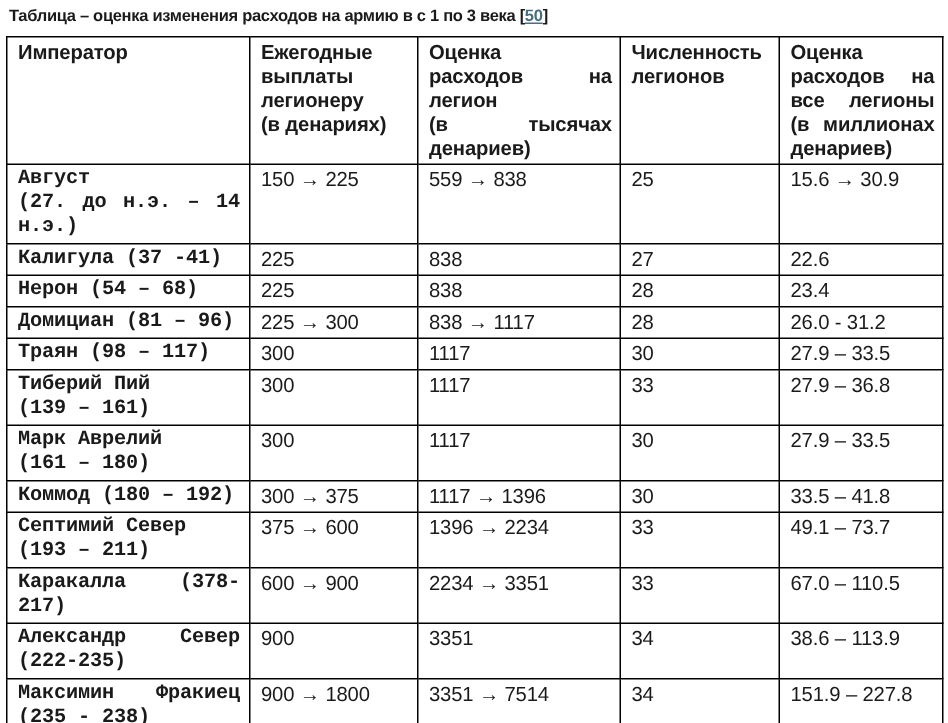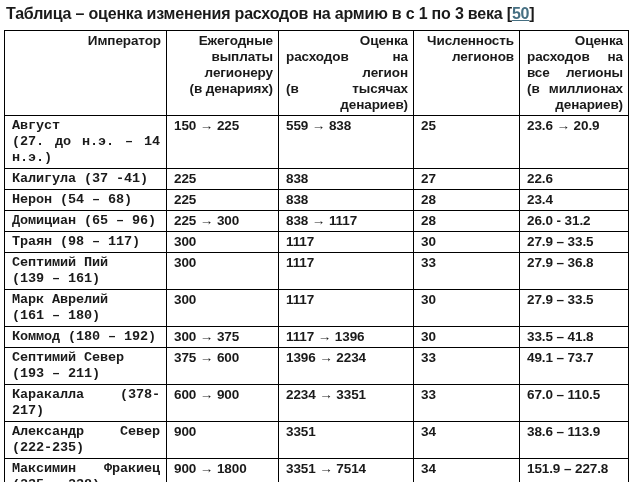--- a/index.html
+++ b/index.html
@@ -5,44 +5,44 @@
   :root { --link: #456F82; --ink: #1A1A1A; --line: #000000; }
   * { box-sizing: border-box; }
   html, body { margin: 0; padding: 0; }
   body {
     width: 632px; height: 482px; overflow: hidden;
     background: #ffffff; color: var(--ink);
     font-family: "Liberation Sans", sans-serif;
   }
   .title {
     padding: 5px 6px 0 6px;
-    font-size: 16px; font-weight: 700; letter-spacing: -0.2px;
+    font-size: 11px; font-weight: 700; letter-spacing: -0.2px;
     white-space: nowrap;
   }
   .ref {
     color: var(--link); text-decoration: underline; cursor: pointer;
   }
   table.cost-table {
     border-collapse: collapse; table-layout: fixed;
     width: 624px; margin: 7px 0 0 4px;
   }
   .cost-table th, .cost-table td {
     border: 1px solid var(--line);
     vertical-align: top;
     padding: 2px 6px 2px 7px;
     font-size: 13.5px; line-height: 16px;
     letter-spacing: -0.1px;
     text-align: left;
     overflow: hidden;
   }
   .cost-table th { font-weight: 700; padding-right: 5px; }
-  .hl { text-align: right; }
+  .hl { text-align: left; }
   .hl.j { text-align: justify; text-align-last: justify; }
   td.emperor { font-weight: 700; text-align: justify; font-family: Liberation Mono, monospace; }
-  td.num { font-weight: 700; }
+  td.num { font-weight: 400; }
 </style>
 </head>
 <body>
 
 <div class="title">
   <span>Таблица – оценка изменения расходов на армию в с 1 по 3 века </span><span>[</span><a class="ref">50</a><span>]</span>
 </div>
 
 <table class="cost-table">
   <colgroup>
@@ -95,21 +95,21 @@
   </thead>
   <tbody>
   <tr>
     <td class="emperor">
       <div>Август</div>
       <div>(27. до н.э. – 14 н.э.)</div>
     </td>
     <td class="num">150 → 225</td>
     <td class="num">559 → 838</td>
     <td class="num">25</td>
-    <td class="num">23.6 → 20.9</td>
+    <td class="num">15.6 → 30.9</td>
   </tr>
 
 
   <tr>
     <td class="emperor">
       <div>Калигула (37 -41)</div>
       <div></div>
     </td>
     <td class="num">225</td>
     <td class="num">838</td>
@@ -123,21 +123,21 @@
       <div></div>
     </td>
     <td class="num">225</td>
     <td class="num">838</td>
     <td class="num">28</td>
     <td class="num">23.4</td>
   </tr>
 
   <tr>
     <td class="emperor">
-      <div>Домициан (65 – 96)</div>
+      <div>Домициан (81 – 96)</div>
       <div></div>
     </td>
     <td class="num">225 → 300</td>
     <td class="num">838 → 1117</td>
     <td class="num">28</td>
     <td class="num">26.0 - 31.2</td>
   </tr>
 
   <tr>
     <td class="emperor">
@@ -145,21 +145,21 @@
       <div></div>
     </td>
     <td class="num">300</td>
     <td class="num">1117</td>
     <td class="num">30</td>
     <td class="num">27.9 – 33.5</td>
   </tr>
 
   <tr>
     <td class="emperor">
-      <div>Септимий Пий</div>
+      <div>Тиберий Пий</div>
       <div>(139 – 161)</div>
     </td>
     <td class="num">300</td>
     <td class="num">1117</td>
     <td class="num">33</td>
     <td class="num">27.9 – 36.8</td>
   </tr>
 
   <tr>
     <td class="emperor">

